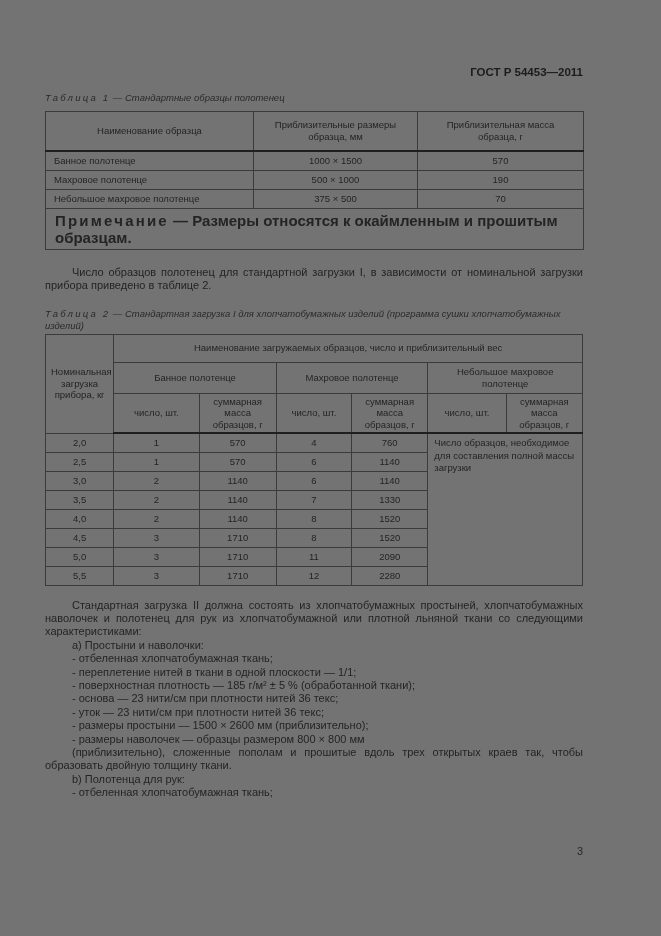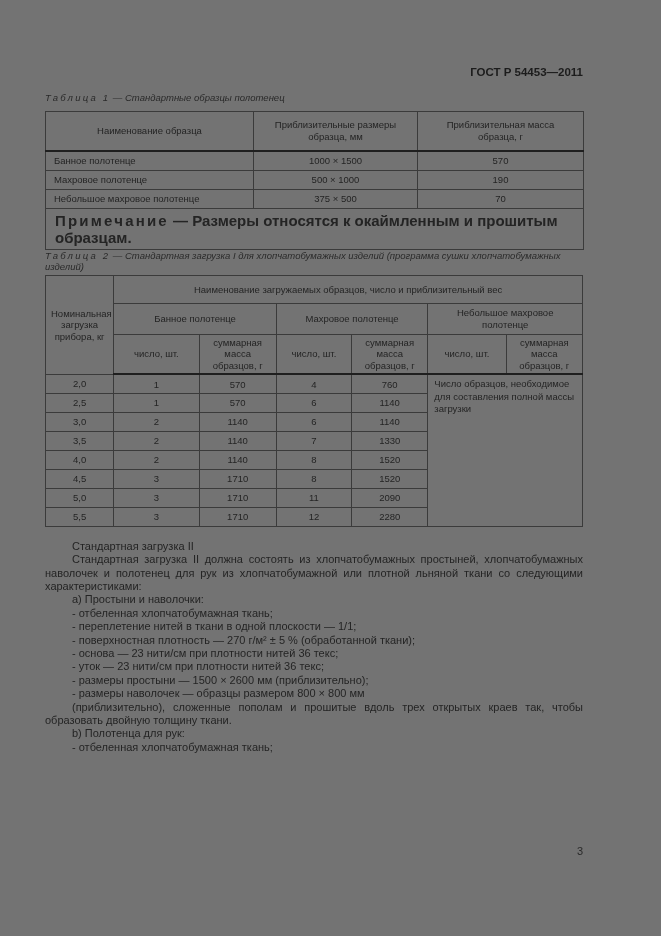--- a/index.html
+++ b/index.html
@@ -23,21 +23,21 @@
   }
   .p { font-size:11px; line-height:13.4px; text-align:justify; color:#242424; }
   .indent { text-indent:27px; }
   .li, .item { padding-left:27px; text-align:left; }
   .caption { font-size:9.5px; font-style:italic; line-height:11.6px; color:#2a2a2a; }
   .sp { letter-spacing:2.2px; }
   .mt-p1 { margin-top:16px; }
   .mt-cap1 { margin-top:13px; }
   .mt-t1 { margin-top:7px; }
   .mt-p2 { margin-top:16px; }
-  .mt-cap2 { }
+  .mt-cap2 { margin-top:16px; }
   .mt-t2 { margin-top:2px; }
   .mt-sec { margin-top:13px; }
 
   table {
     border-collapse:collapse;
     width:538px;
     table-layout:fixed;
     font-size:9.5px;
     color:#242424;
   }
@@ -108,20 +108,21 @@
       <tfoot>
         <tr>
           <td colspan="3" class="note">
             <span class="sp">Примечание</span>
             <span>— Размеры относятся к окаймленным и прошитым образцам.</span>
           </td>
         </tr>
       </tfoot>
     </table>
 
+    <p class="p indent mt-p2">Число образцов полотенец для стандартной загрузки I, в зависимости от номинальной загрузки прибора приведено в таблице 2.</p>
 
     <div class="caption mt-cap2">
       <span class="sp">Таблица 2</span>
       <span>— Стандартная загрузка I для хлопчатобумажных изделий (программа сушки хлопчатобумажных изделий)</span>
     </div>
 
     <table class="t2 mt-t2">
       <colgroup>
         <col style="width:68px">
           <col style="width:85px">
@@ -205,27 +206,26 @@
             <td>5,5</td>
             <td>3</td>
             <td>1710</td>
             <td>12</td>
             <td>2280</td>
           </tr>
         </tbody>
     </table>
 
     <div class="mt-sec">
-      <div class="p item">Стандартная загрузка II</div>
       <p class="p indent">Стандартная загрузка II должна состоять из хлопчатобумажных простыней, хлопчатобумажных наволочек и полотенец для рук из хлопчатобумажной или плотной льняной ткани со следующими характеристиками:</p>
       <div class="p item">а)  Простыни и наволочки:</div>
       <div id="list-a">
           <div class="p li">-  отбеленная хлопчатобумажная ткань;</div>
           <div class="p li">-  переплетение нитей в ткани в одной плоскости — 1/1;</div>
-          <div class="p li">-  поверхностная плотность — 270 г/м² ± 5 % (обработанной ткани);</div>
+          <div class="p li">-  поверхностная плотность — 185 г/м² ± 5 % (обработанной ткани);</div>
           <div class="p li">-  основа — 23 нити/см при плотности нитей 36 текс;</div>
           <div class="p li">-  уток — 23 нити/см при плотности нитей 36 текс;</div>
           <div class="p li">-  размеры простыни — 1500 × 2600 мм (приблизительно);</div>
           <div class="p li">-  размеры наволочек — образцы размером 800 × 800 мм</div>
         </div>
       <p class="p indent">(приблизительно), сложенные пополам и прошитые вдоль трех открытых краев так, чтобы образовать двойную толщину ткани.</p>
       <div class="p item">b)  Полотенца для рук:</div>
       <div id="list-b">
           <div class="p li">-  отбеленная хлопчатобумажная ткань;</div>
         </div>

